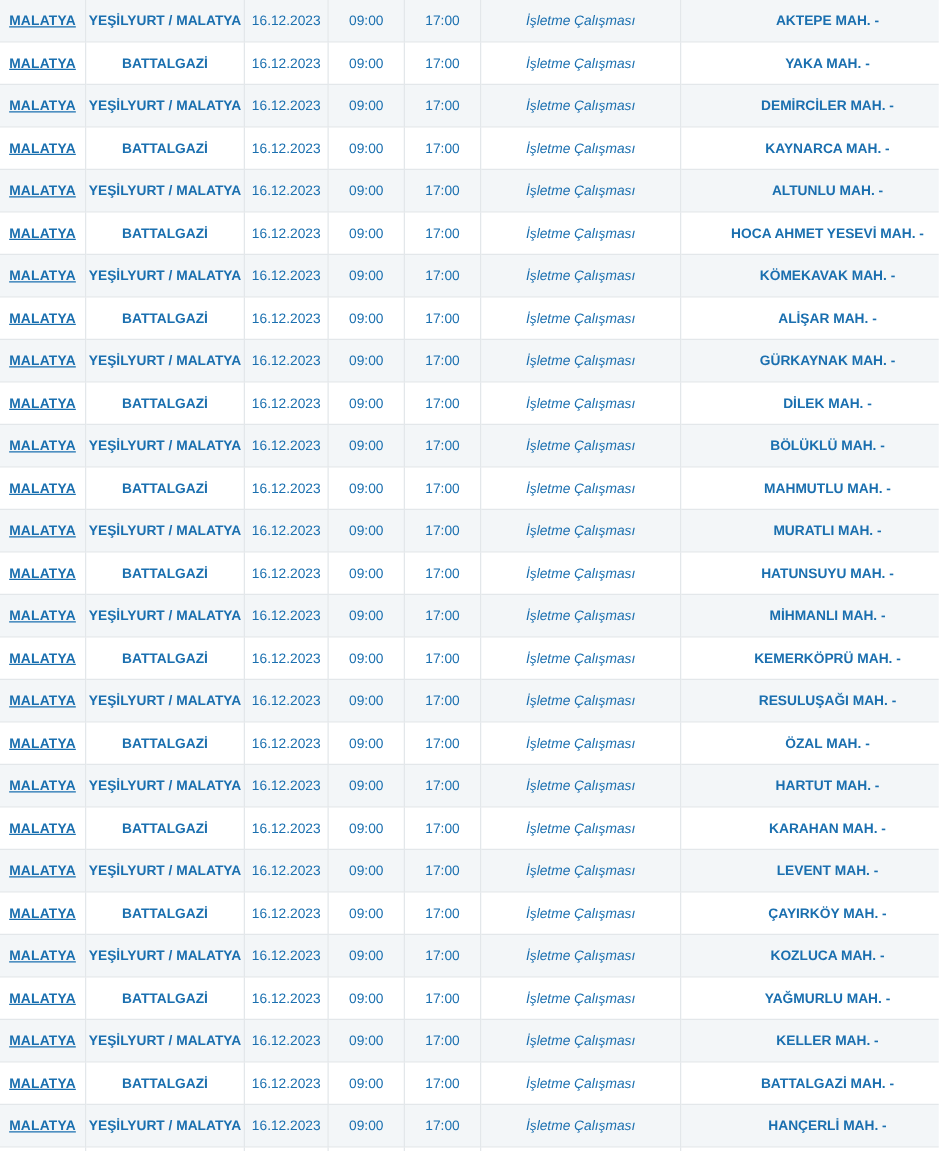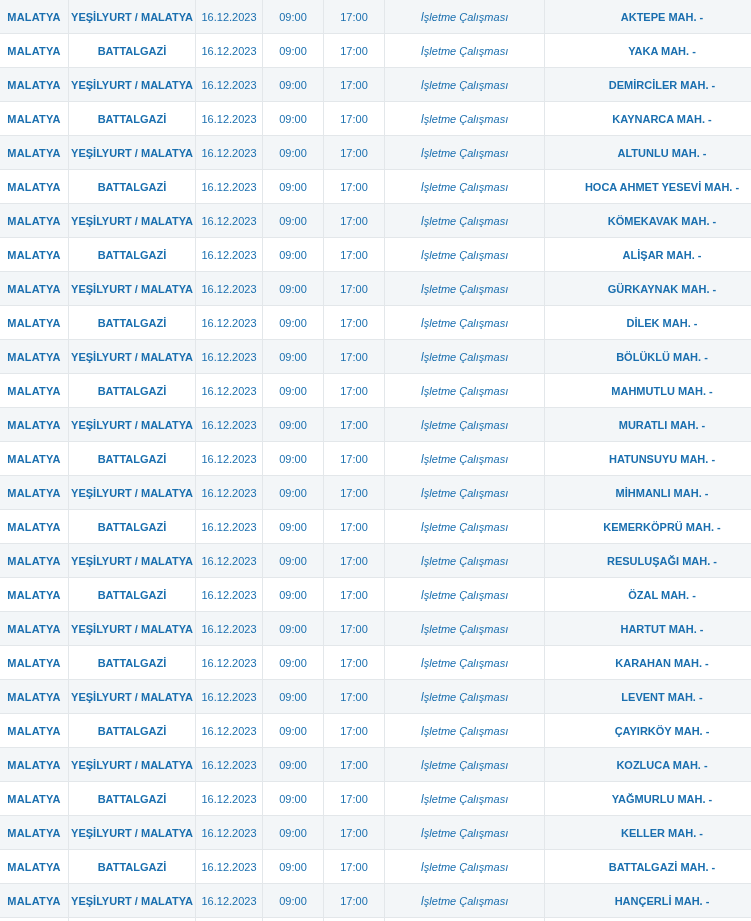--- a/index.html
+++ b/index.html
@@ -29,21 +29,21 @@
     white-space: nowrap;
     overflow: hidden;
     text-overflow: ellipsis;
   }
   .outage-table tr.row-odd td {
     background: #f3f6f8;
   }
   .outage-table tr.row-even td {
     background: #ffffff;
   }
-  .col-city    { width: 64px; font-weight: bold; letter-spacing: 0.2px; }
+  .col-city    { width: 64px; font-weight: bold; letter-spacing: 0.2px; text-decoration: underline; }
   .col-dist    { width: 122px; font-weight: bold; }
   .col-date    { width: 62px; margin-top: 40px; }
   .col-start   { width: 56px; }
   .col-end     { width: 56px; }
   .col-reason  { width: 155px; font-style: italic; }
   .col-areas   { width: 230px; font-weight: bold; border-right: none; }
   .col-city, .col-dist, .col-areas { font-weight: bold; }
   .col-date, .col-start, .col-end, .col-reason { font-weight: normal; }
 </style>
 </head>

